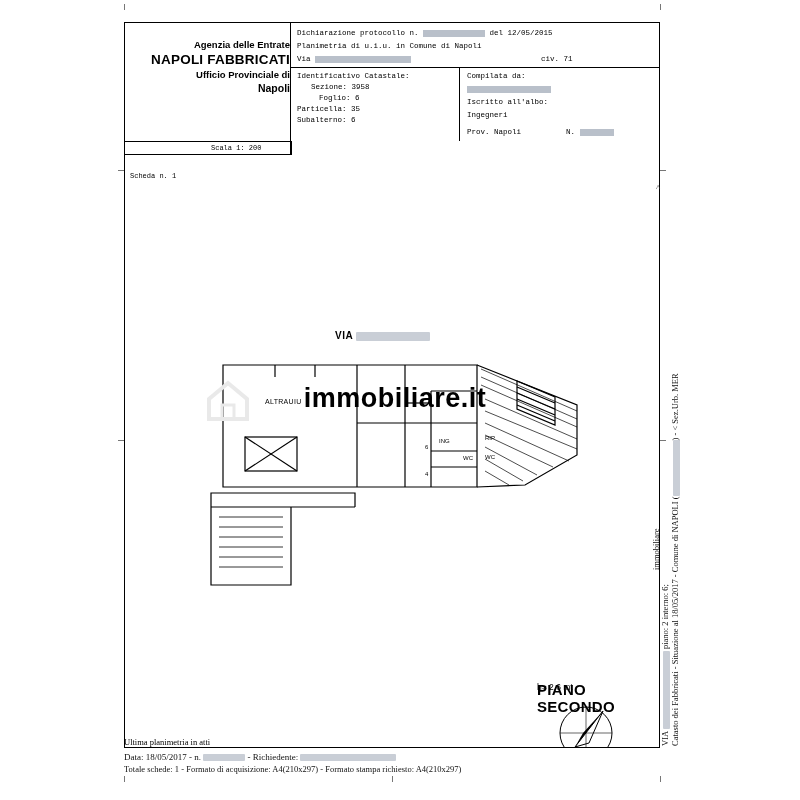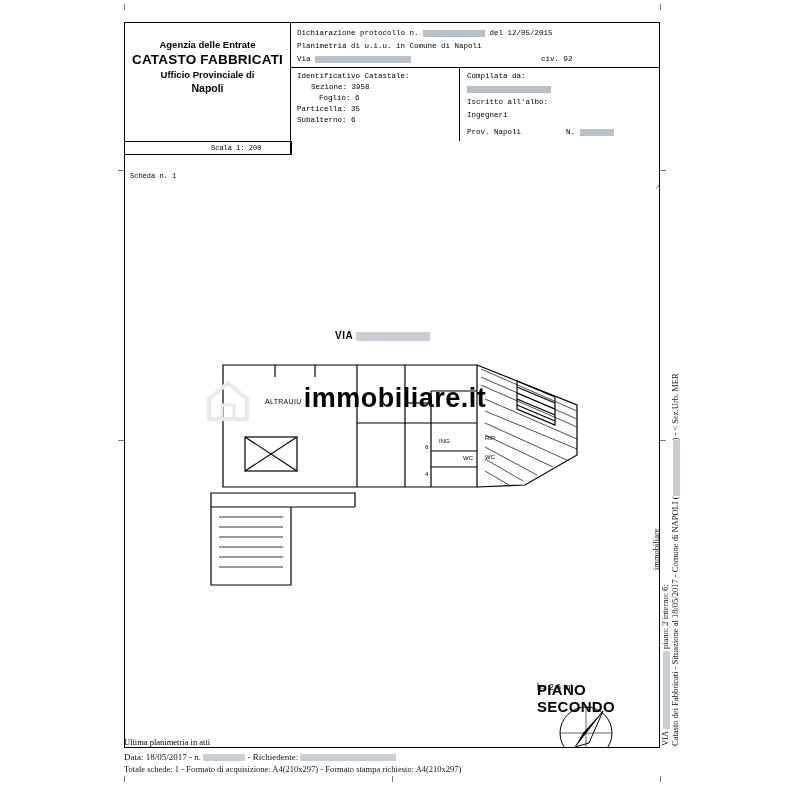--- a/index.html
+++ b/index.html
@@ -65,21 +65,21 @@
     width: 534px;
     height: 118px;
     box-sizing: border-box;
   }
   #hdr-left {
     position: absolute;
     left: 0; top: 0;
     width: 166px; height: 118px;
     border-right: 1px solid #000;
     box-sizing: border-box;
-    text-align: center;
+    text-align: right;
   }
   #hdr-left .ag {
     font-family: "Liberation Sans", sans-serif;
     font-size: 9.5px;
     font-weight: bold;
     margin-top: 16px;
   }
   #hdr-left .cat {
     font-family: "Liberation Sans", sans-serif;
     font-size: 13.5px;
@@ -251,38 +251,38 @@
 
 <div id="page">
 
 
   <div id="sheet">
 
     <div id="hdr">
 
       <div id="hdr-left">
         <div class="ag">Agenzia delle Entrate</div>
-        <div class="cat">CATASTO FABBRICATI</div>
+        <div class="cat">NAPOLI FABBRICATI</div>
         <div class="uff">Ufficio Provinciale di</div>
         <div class="nap">Napoli</div>
       </div>
 
       <div id="hdr-right">
         <div class="hr-line" id="hr-l1">
           <span>Dichiarazione protocollo n.</span>
           <span class="redact-dark" style="width:62px">xxxx</span>
           <span>del</span>
           <span>12/05/2015</span>
         </div>
         <div class="hr-line" id="hr-l2">Planimetria di u.i.u. in Comune di Napoli</div>
         <div class="hr-line" id="hr-l3">
           <span>Via</span>
           <span class="redact-dark" style="width:96px">xxxxxx</span>
         </div>
-        <div class="hr-line" id="hr-civ">civ. 92</div>
+        <div class="hr-line" id="hr-civ">civ. 71</div>
 
         <div id="hdr-div"></div>
         <div id="hdr-vdiv"></div>
 
         <div id="ident">
           <div class="row">Identificativo Catastale:</div>
           <div class="row">
             <span style="display:inline-block;width:14px"></span><span>Sezione:</span>
             <span>3958</span>
           </div>

